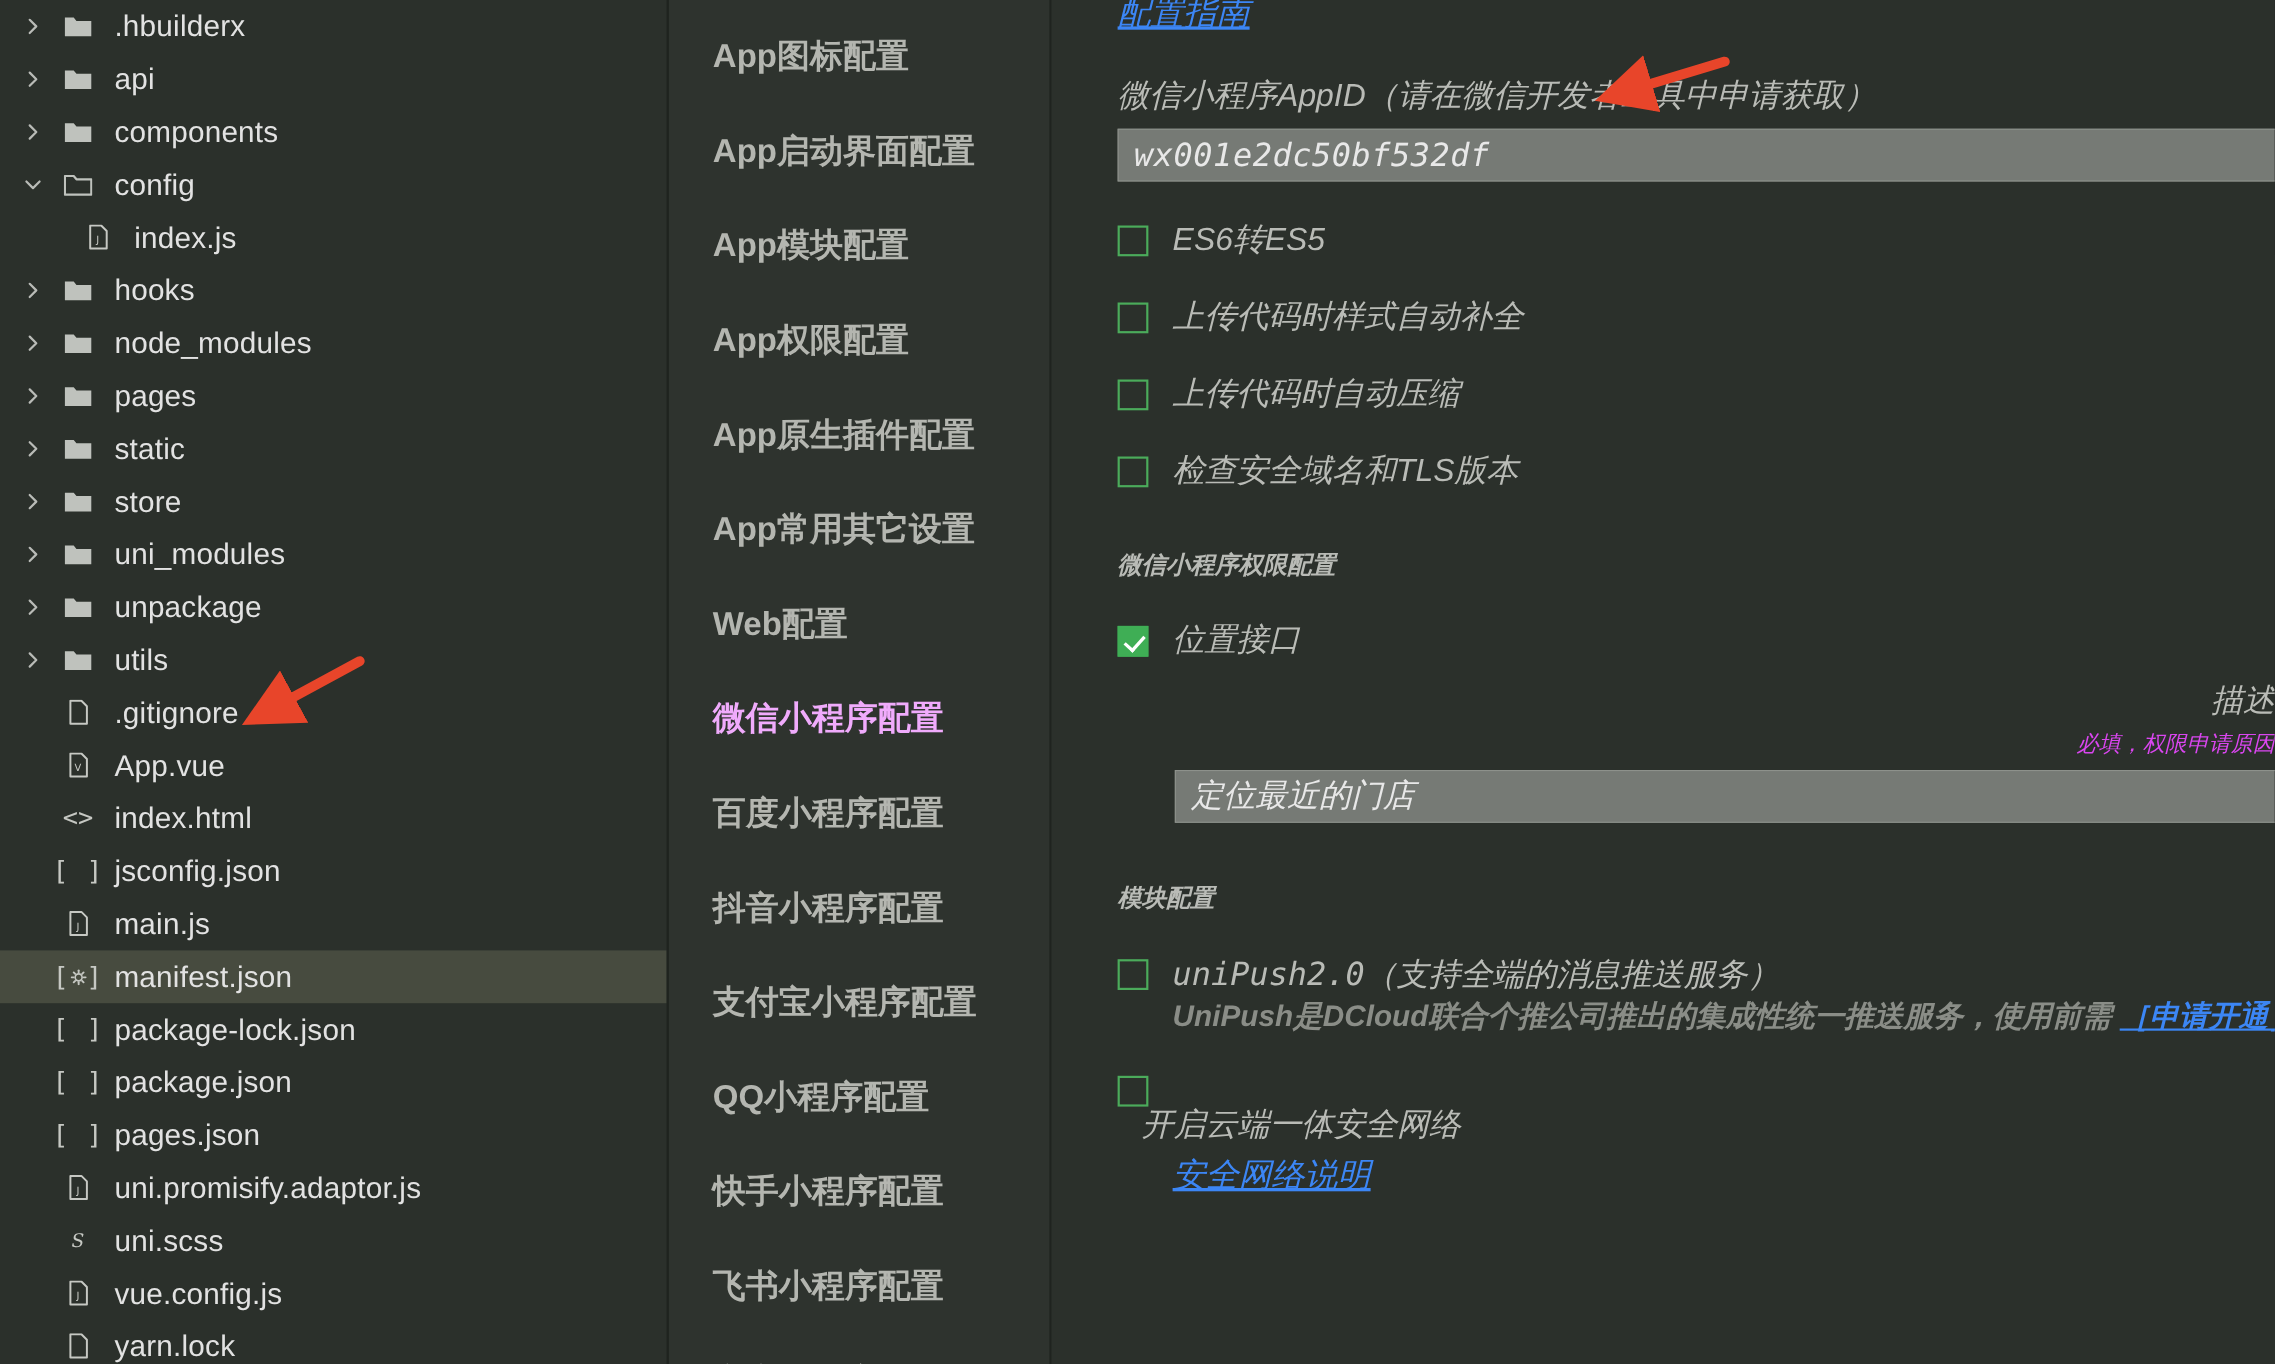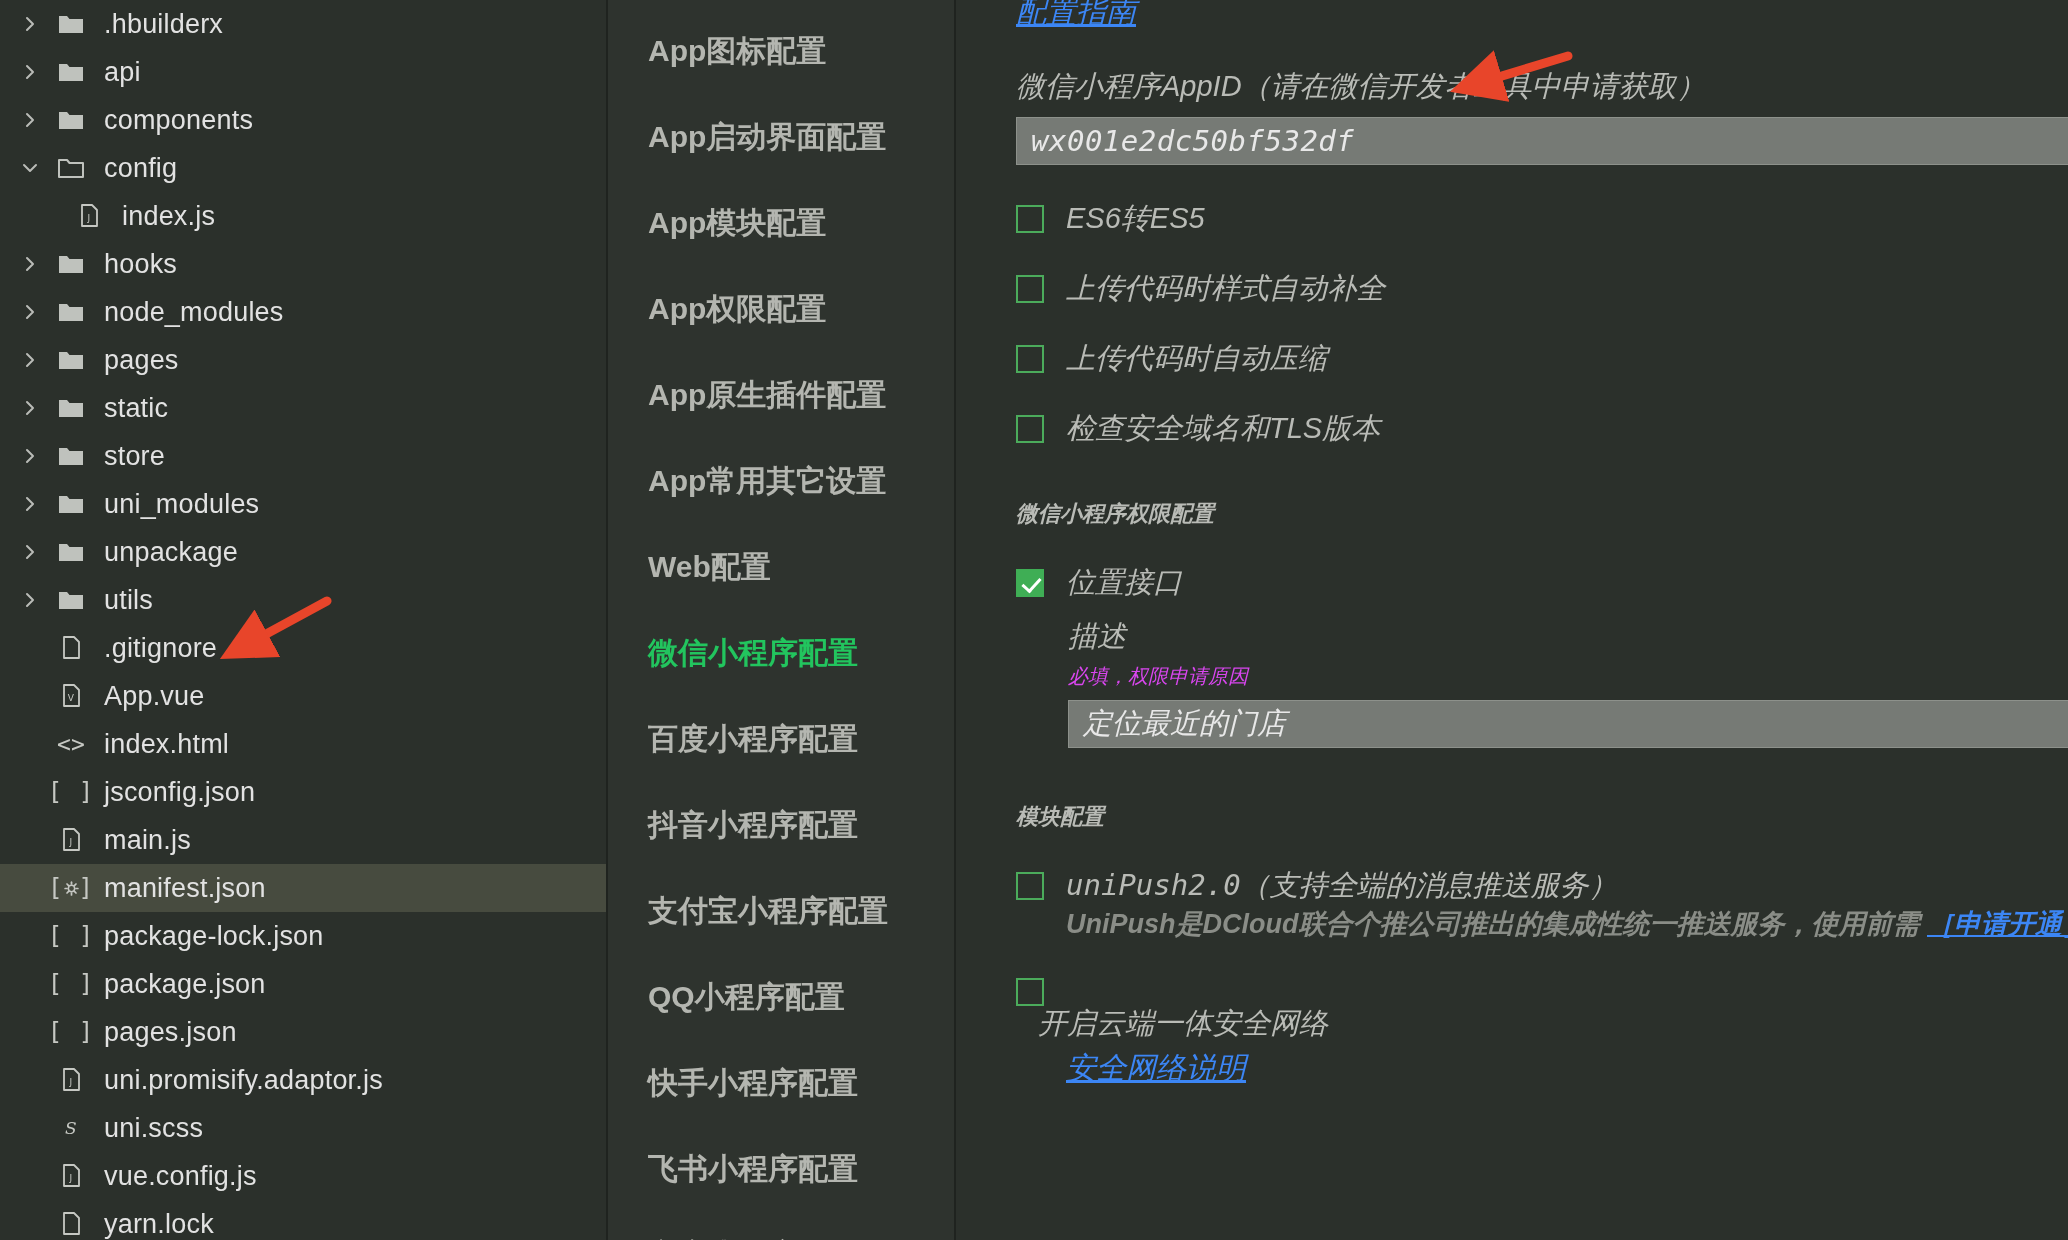--- a/index.html
+++ b/index.html
@@ -66,21 +66,21 @@
   }
   .nav-row {
     height: 86px;
     display: flex; align-items: center;
     padding-left: 40px;
     font-size: 30px;
     font-weight: bold;
     color: #b4b6b0;
     white-space: nowrap;
   }
-  .nav-row.active { color: #22c55e; }
+  .nav-row.active { color: #f0abfc; }
 
   
   .content-pane {
     flex: 1 1 auto;
     height: 1240px;
     background: #2b302b;
     padding: 0 0 0 60px;
     overflow: hidden;
     position: relative;
     font-style: italic;
@@ -150,21 +150,21 @@
     line-height: 34px;
   }
   .check-label.mono-mix { font-family: "DejaVu Sans Mono", monospace; }
 
   .section-head {
     color: #b9bbb6;
     font-size: 22px;
     font-weight: bold;
     margin-top: 54px;
   }
-  .sub-block { margin-left: 52px; margin-top: 18px; }
+  .sub-block { margin-left: 52px; margin-top: 18px; text-align: right; }
   .sub-label { color: #b9bbb6; font-size: 29px; }
   .sub-hint { color: #d946ef; font-size: 20px; margin-top: 6px; }
   .note-line {
     margin-left: 50px; margin-top: 4px;
     color: #8a8d87; font-size: 27px; font-weight: bold;
     white-space: nowrap;
     font-family: "DejaVu Sans Mono", monospace;
   }
   .note-line .note-cn { font-family: "Liberation Sans", sans-serif; }
   .note-line .apply-link {

